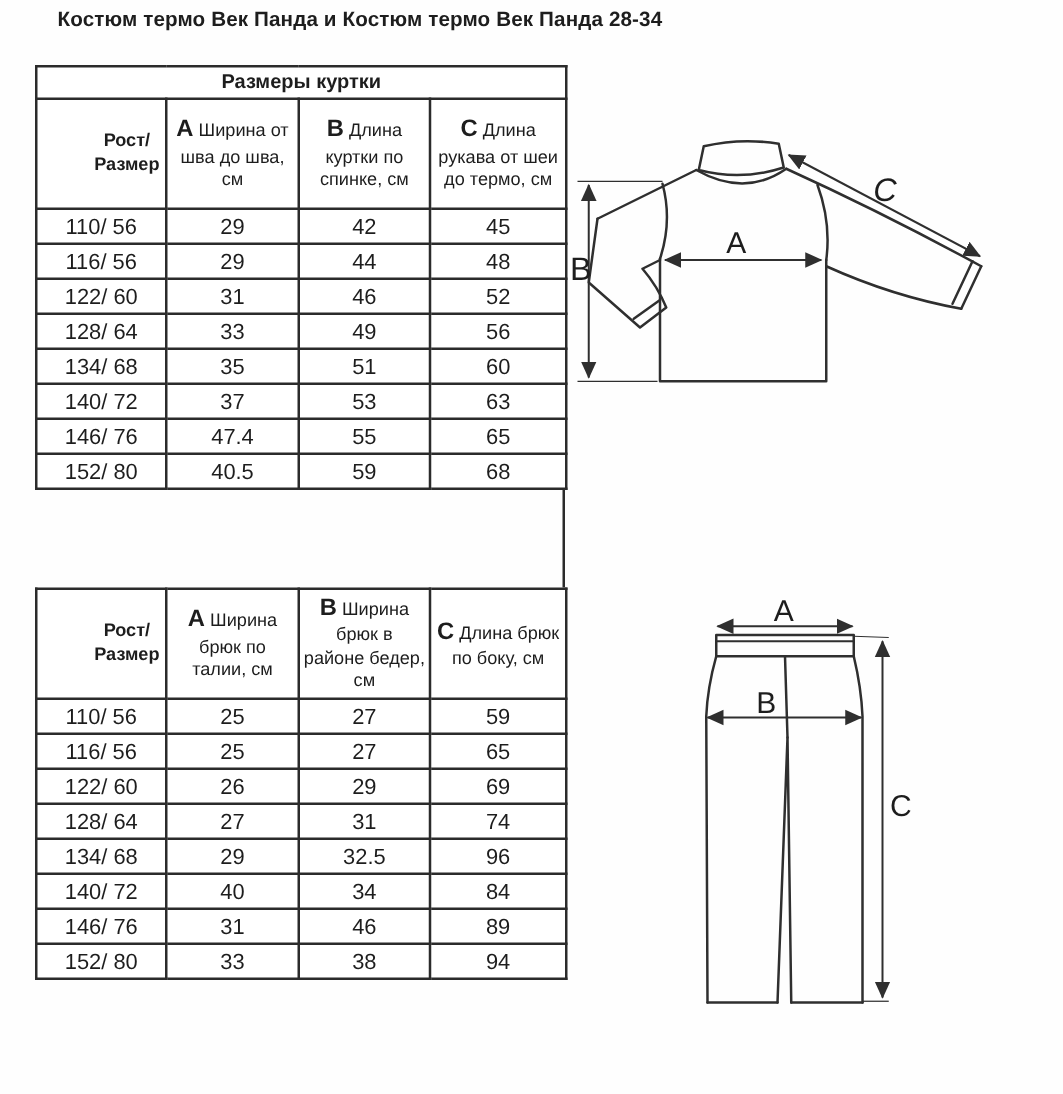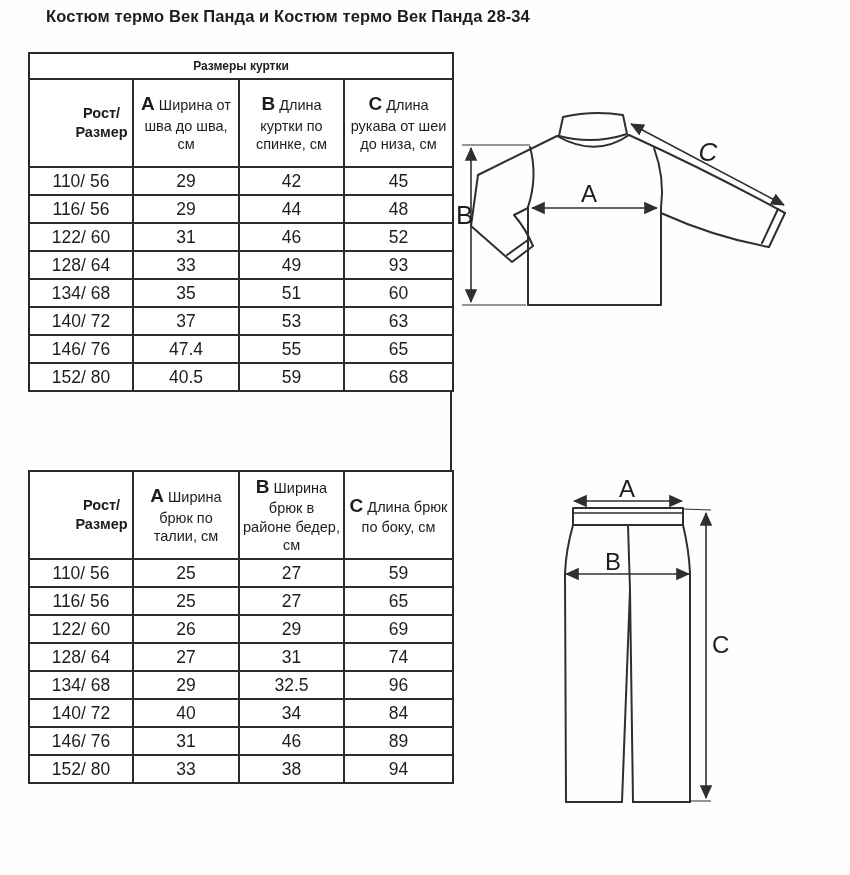--- a/index.html
+++ b/index.html
@@ -15,21 +15,21 @@
   .size-table {
     position:absolute; left:28px; border-collapse:collapse; table-layout:fixed;
     width:424px; background:#ffffff;
   }
   #jacket-table { top:52px; }
   #pants-table  { top:470px; }
   .size-table td {
     border:2px solid #2b2b2b; text-align:center; vertical-align:middle;
     padding:0 3px; color:#1d1d1d;
   }
-  td.banner   { font-weight:700; font-size:12px; height:24px; }
+  td.banner   { font-weight:700; font-size:16px; height:24px; }
   tr.cols-row td { height:86px; font-size:14.5px; line-height:1.28; }
   td.rowhead  { font-weight:700; font-size:17.5px;padding-left:44px; }
   span.cl     { font-weight:700; font-size:19px; }
   tr.data-row td { height:26px; font-size:17.5px; }
   .connector {
     position:absolute; left:450px; top:391px; width:2px; height:81px;
     background:#2b2b2b;
   }
   .footnote {
     position:absolute; left:30px; top:841px; font-size:16px; white-space:nowrap;
@@ -59,21 +59,21 @@
         <col style="width:109px">
     </colgroup>
     <tbody id="jacket-body">
         <tr class="banner-row">
           <td class="banner" colspan="4">Размеры куртки</td>
         </tr>
         <tr class="cols-row">
           <td class="rowhead">Рост/Размер</td>
           <td class="colhead"><span class="cl">A</span><span class="clab"> Ширина от шва до шва, см</span></td>
           <td class="colhead"><span class="cl">B</span><span class="clab"> Длина куртки по спинке, см</span></td>
-          <td class="colhead"><span class="cl">C</span><span class="clab"> Длина рукава от  шеи до низа, см</span></td>
+          <td class="colhead"><span class="cl">C</span><span class="clab"> Длина рукава от  шеи до термо, см</span></td>
         </tr>
         <tr class="data-row">
           <td class="sizecell">110/ 56</td>
           <td class="valcell">29</td>
           <td class="valcell">42</td>
           <td class="valcell">45</td>
         </tr>
         <tr class="data-row">
           <td class="sizecell">116/ 56</td>
           <td class="valcell">29</td>
@@ -83,21 +83,21 @@
         <tr class="data-row">
           <td class="sizecell">122/ 60</td>
           <td class="valcell">31</td>
           <td class="valcell">46</td>
           <td class="valcell">52</td>
         </tr>
         <tr class="data-row">
           <td class="sizecell">128/ 64</td>
           <td class="valcell">33</td>
           <td class="valcell">49</td>
-          <td class="valcell">93</td>
+          <td class="valcell">56</td>
         </tr>
         <tr class="data-row">
           <td class="sizecell">134/ 68</td>
           <td class="valcell">35</td>
           <td class="valcell">51</td>
           <td class="valcell">60</td>
         </tr>
         <tr class="data-row">
           <td class="sizecell">140/ 72</td>
           <td class="valcell">37</td>

